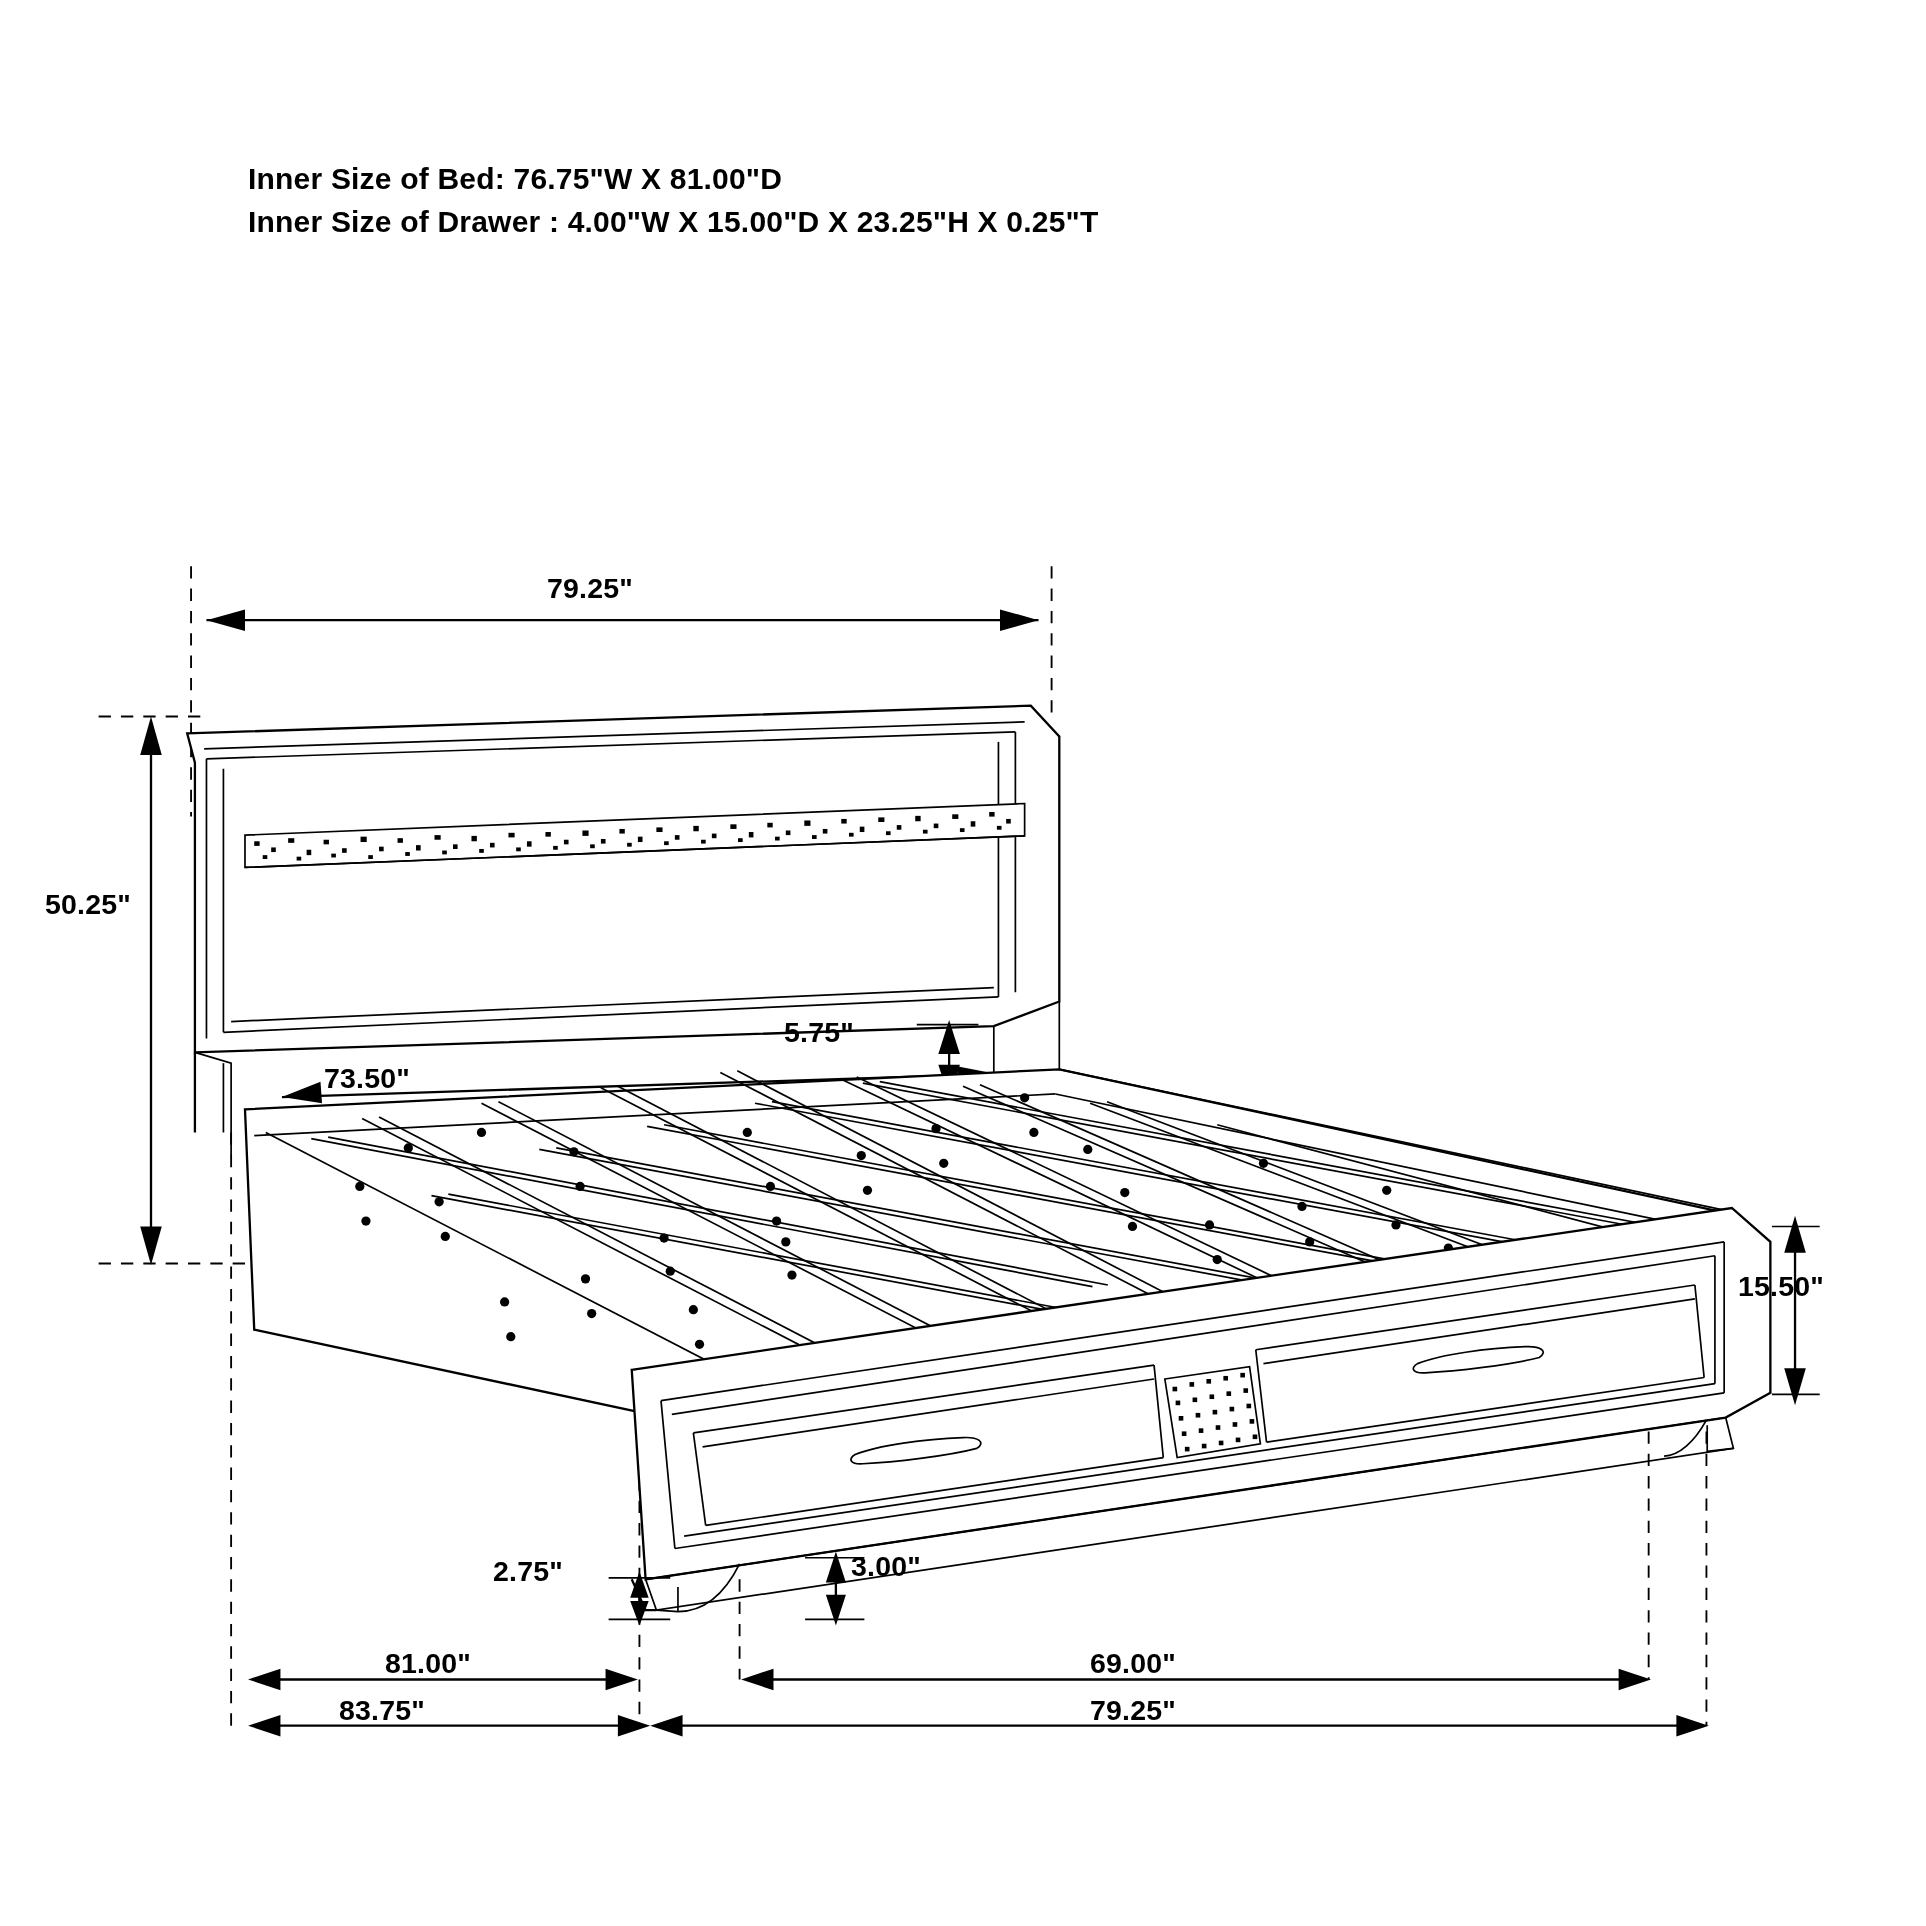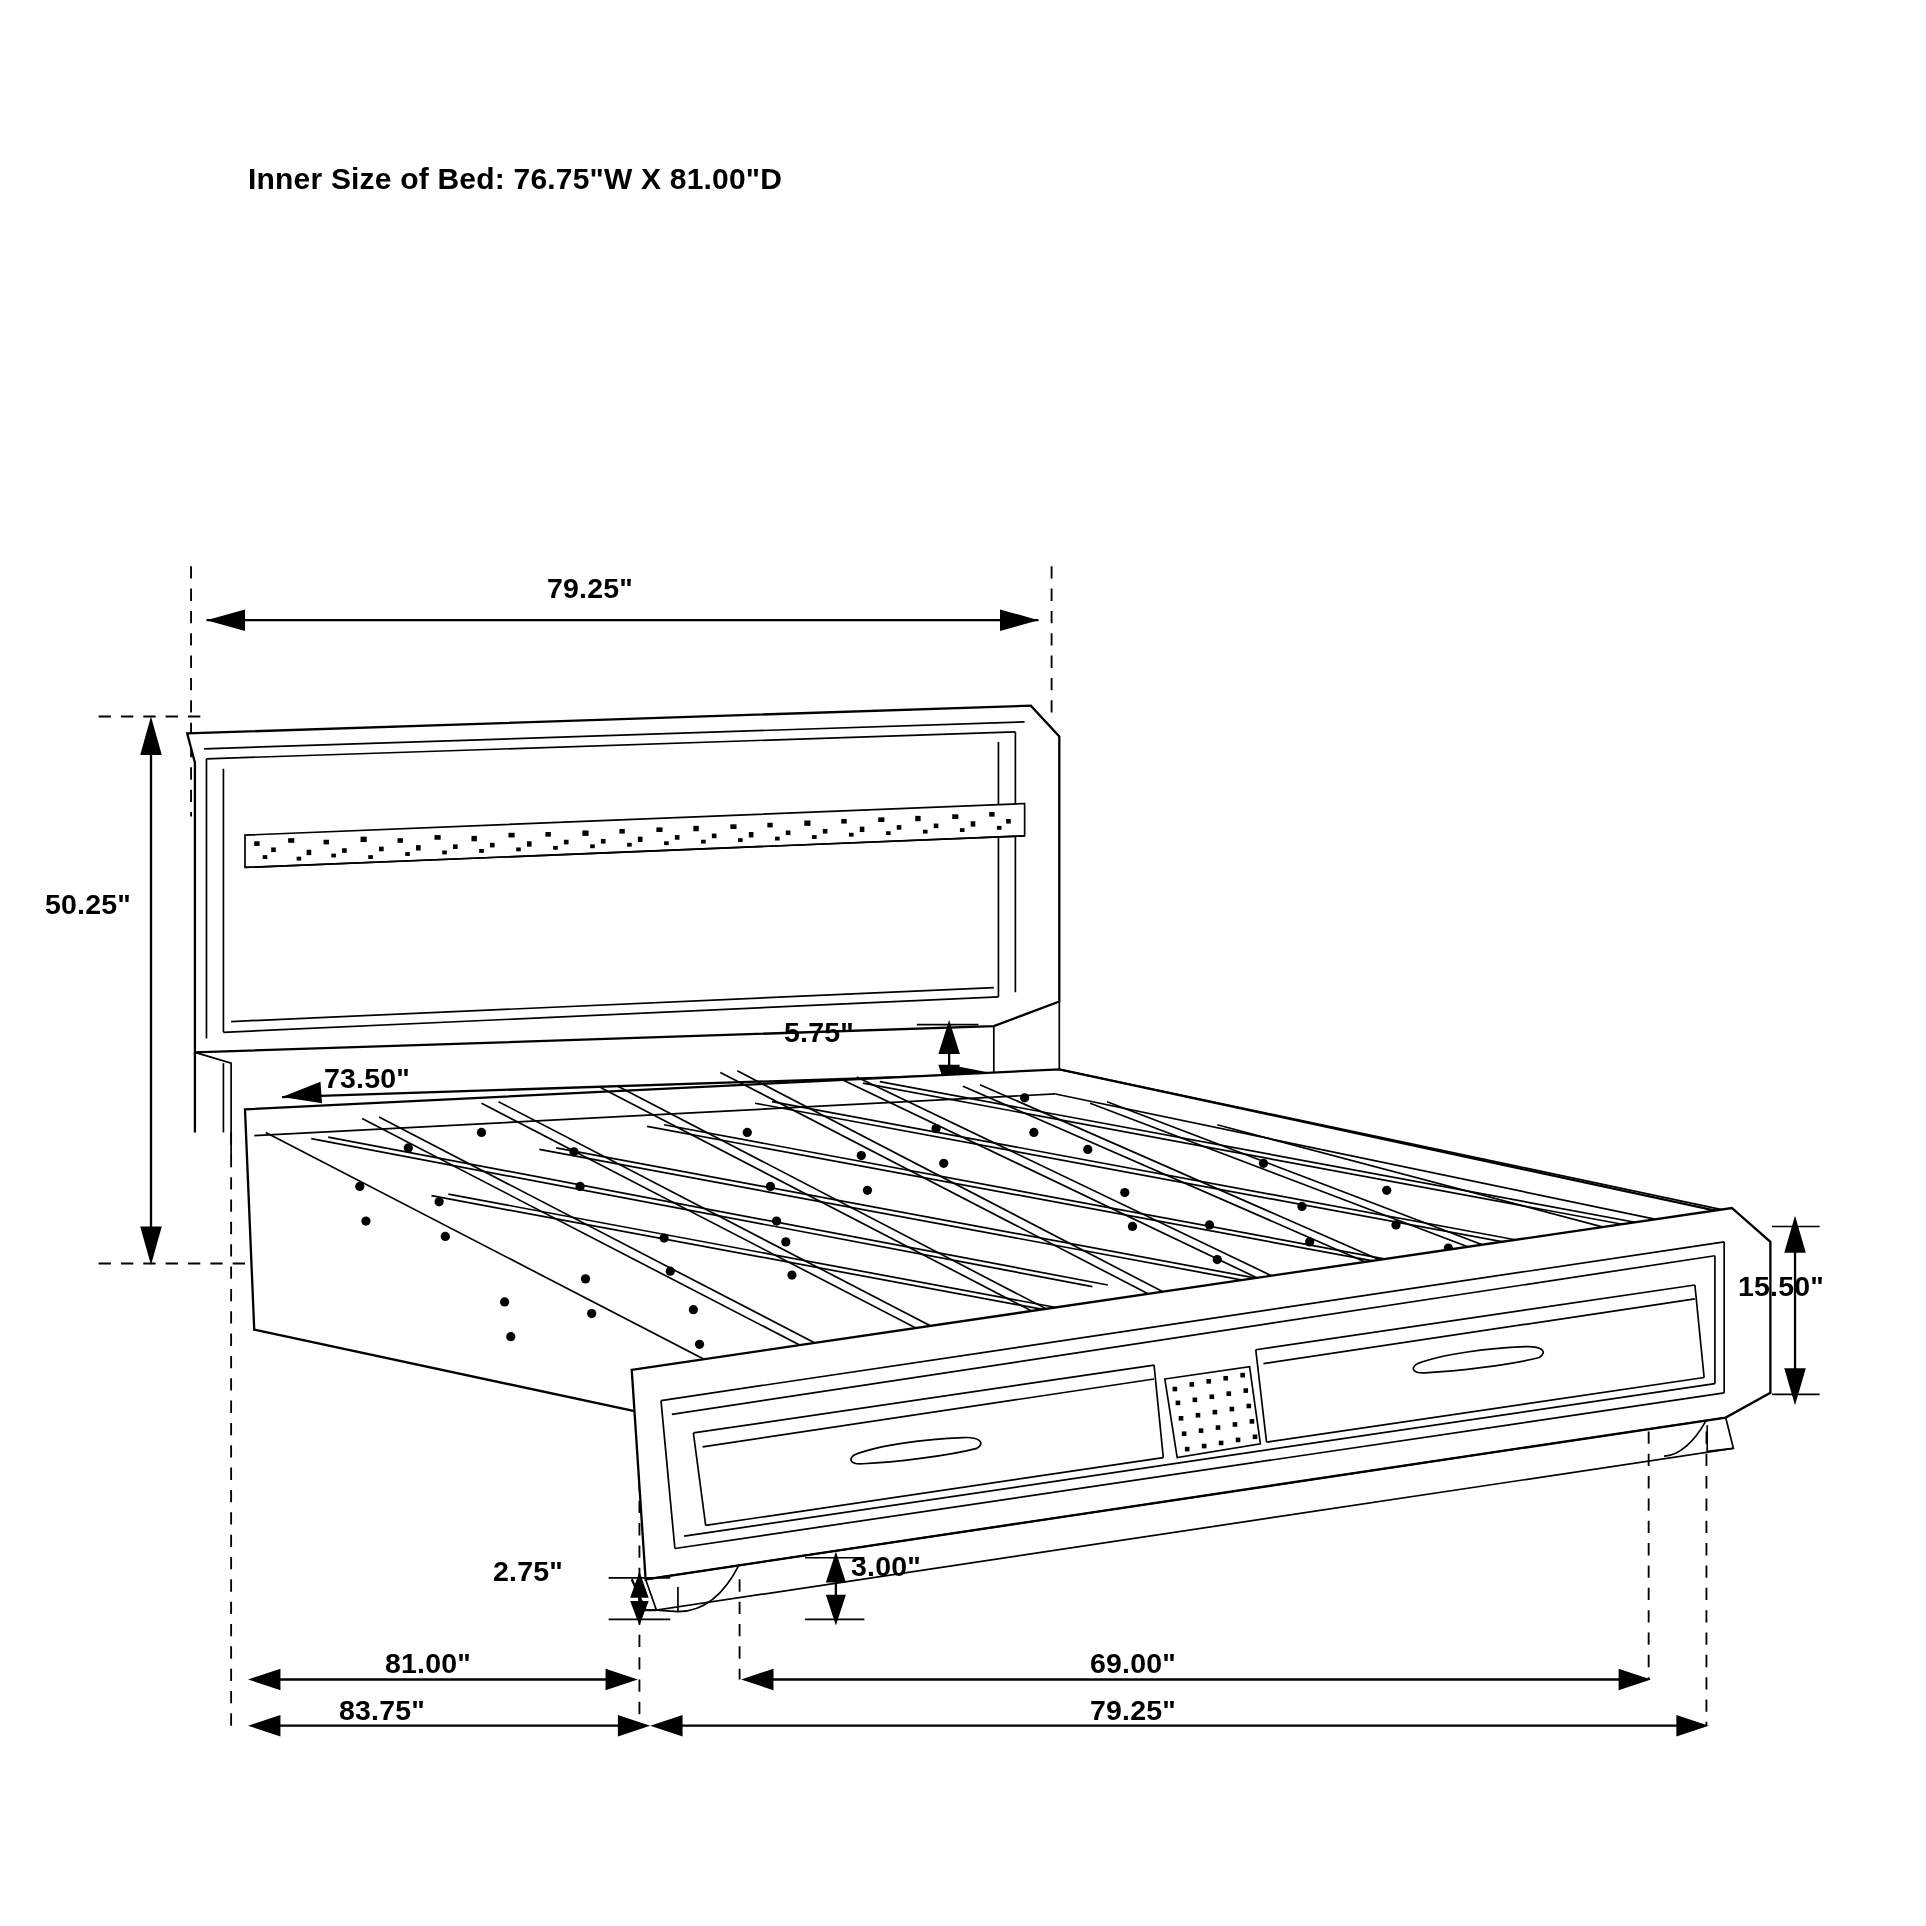--- a/index.html
+++ b/index.html
@@ -57,20 +57,21 @@
   .fillw-thin { fill: #ffffff; stroke: #000; stroke-width: 2.2; }
   .dot { fill: #000; }
 </style>
 </head>
 <body>
 
 <div id="sheet">
 
   <div class="notes">
     <div>Inner Size of Bed: 76.75"W X 81.00"D</div>
+    <div>Inner Size of Drawer : 4.00"W X 15.00"D X 23.25"H X 0.25"T</div>
   </div>
 
   <svg class="draw" viewBox="0 0 2500 2500">
 
     <g>
       <path class="ln-dash" d="M248 735 L248 1060"></path>
       <path class="ln-dash" d="M1365 735 L1365 930"></path>
       <path class="ln-dash" d="M128 930 L268 930"></path>
       <path class="ln-dash" d="M128 1640 L330 1640"></path>
       <path class="ln-dash" d="M300 1470 L300 2240"></path>

